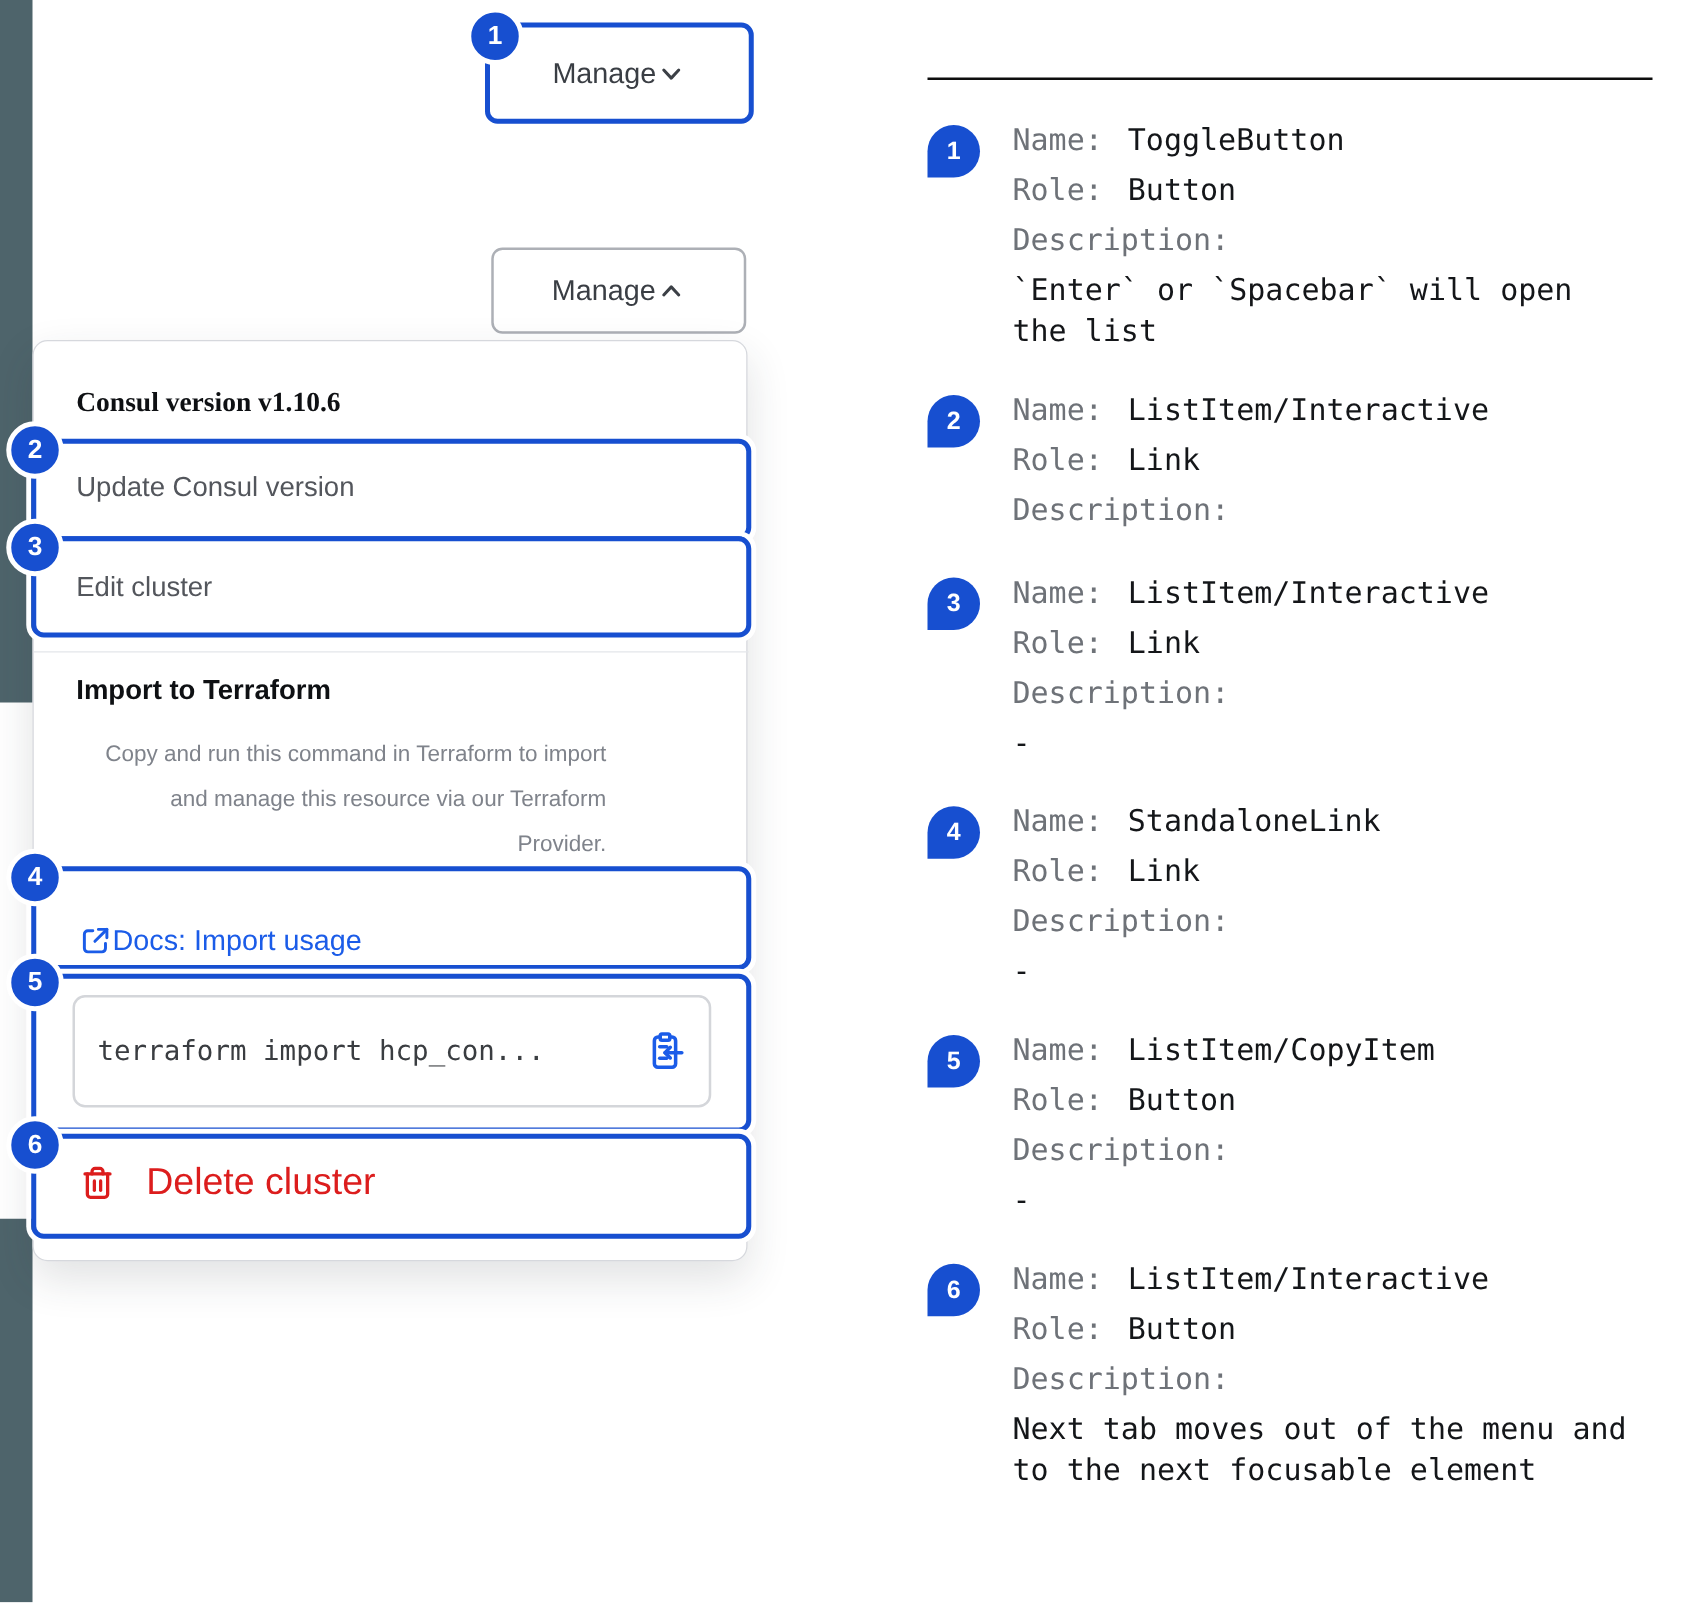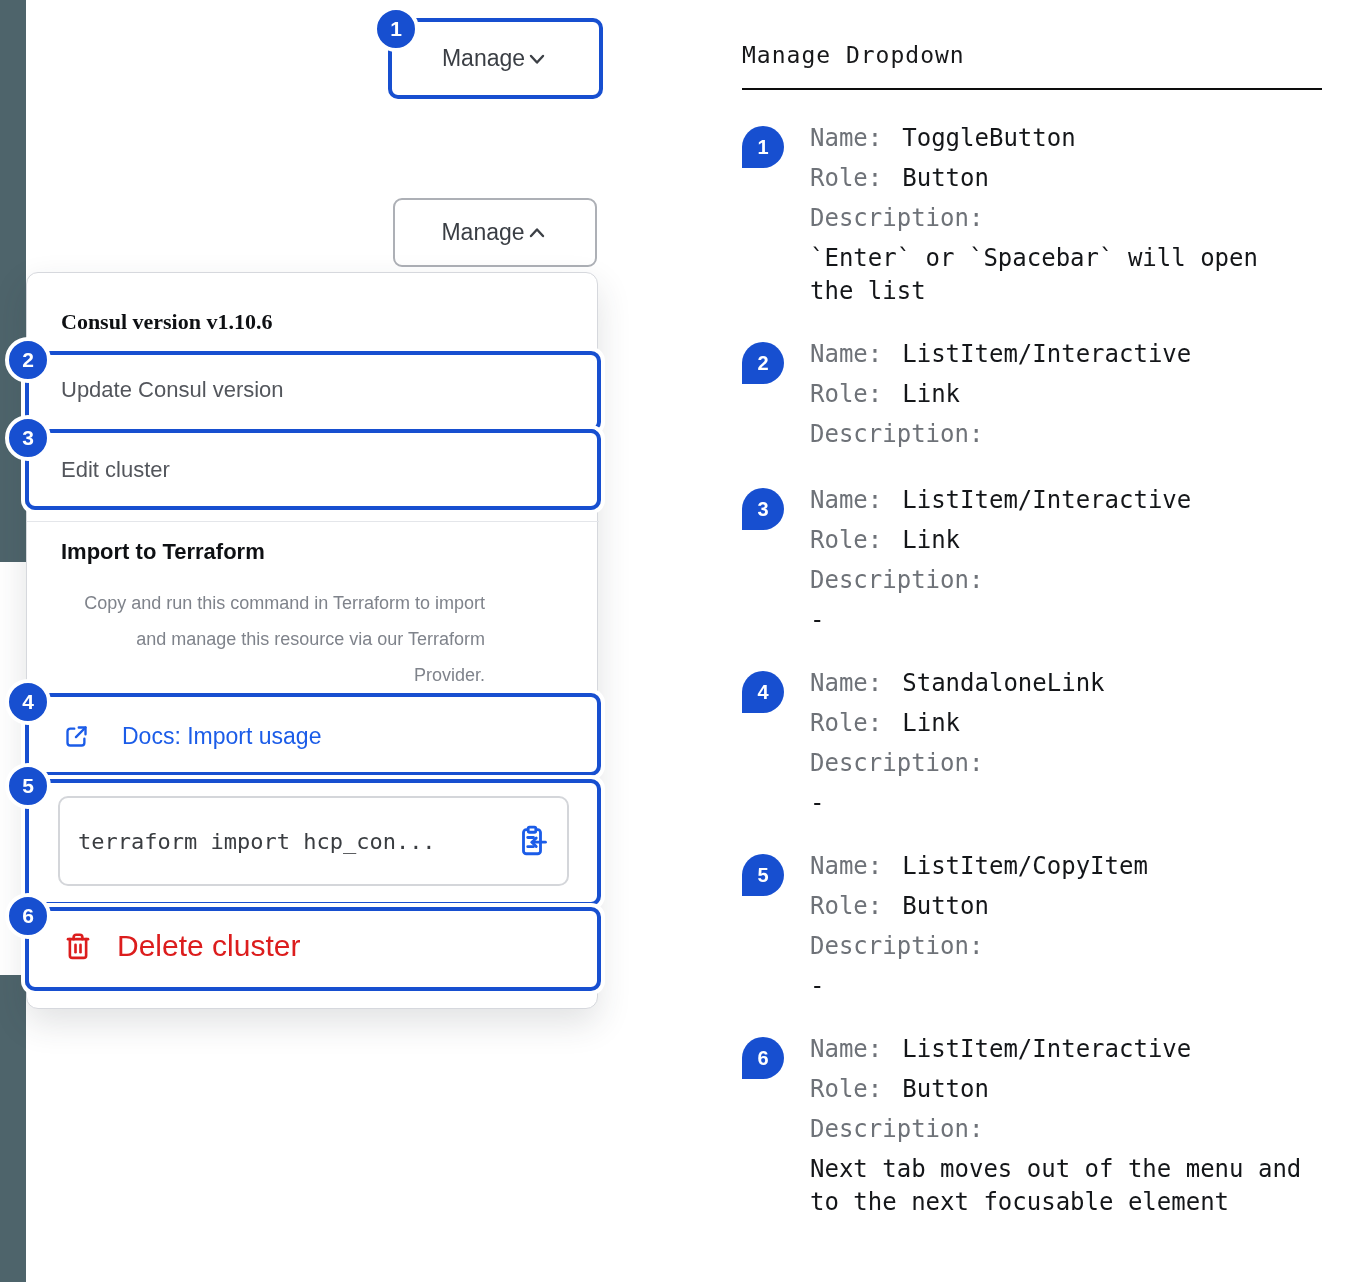--- a/index.html
+++ b/index.html
@@ -17,21 +17,21 @@
   .manage-btn.focused { left:388px; top:18px; width:215px; height:81px; border:4px solid #174fd0; }
   .manage-btn.open { left:393px; top:198px; width:204px; height:69px; border:2px solid #adb0b6; border-radius:9px; }
 
   
   .panel { position:absolute; left:26px; top:272px; width:572px; height:737px; background:#fff;
            border:1px solid #d6d8dd; border-radius:12px; box-shadow:0 14px 34px rgba(40,50,60,.14); }
   .panel .section-title { position:absolute; left:34px; font-size:22px; font-weight:bold; color:#0e1013; }
   .panel .menu-item-label { position:absolute; left:34px; font-size:22px; color:#53565c; }
   .panel .separator { position:absolute; left:0; width:572px; border-top:1px solid #e4e6ea; }
   .panel .import-desc { position:absolute; left:34px; top:312px; width:424px; font-size:18px; line-height:36px; color:#7f838b;text-align:right; }
-  .docs-link { position:absolute; left:36px; top:450px; display:flex; align-items:center; gap:32px;
+  .docs-link { position:absolute; left:36px; top:466px; display:flex; align-items:center; gap:0;
                color:#1b5ce8; font-size:23px; font-weight:500; }
   .code-box { position:absolute; left:31px; top:523px; width:511px; height:90px; border:2px solid #d4d6da; border-radius:10px;
               display:flex; align-items:center; justify-content:space-between; padding:0 18px 0 18px; }
   .code-box code { font-family:"DejaVu Sans Mono", monospace; font-size:22px; color:#3a3d41; }
   .delete-row { position:absolute; left:36px; top:656px; display:flex; align-items:center; gap:24px;
                 color:#dc1d1d; font-size:30px; font-weight:500; }
 
   
   .anno-box { position:absolute; left:25px; width:576px; border:4px solid #174fd0; border-radius:10px;
               box-shadow:0 0 0 4px #ffffff; pointer-events:none; }
@@ -148,21 +148,20 @@
   <div class="anno-box b6"></div>
 
   <div class="num-badge n1">1</div>
   <div class="num-badge n2">2</div>
   <div class="num-badge n3">3</div>
   <div class="num-badge n4">4</div>
   <div class="num-badge n5">5</div>
   <div class="num-badge n6">6</div>
 
   <div class="legend">
-    <h2>Manage Dropdown</h2>
     <div class="rule"></div>
 
     <div class="legend-item">
       <div class="pin-badge">1</div>
       <div>
         <div class="kv">
             <span class="k">Name:</span>
             <span class="v">ToggleButton</span>
           </div>
         <div class="kv">

